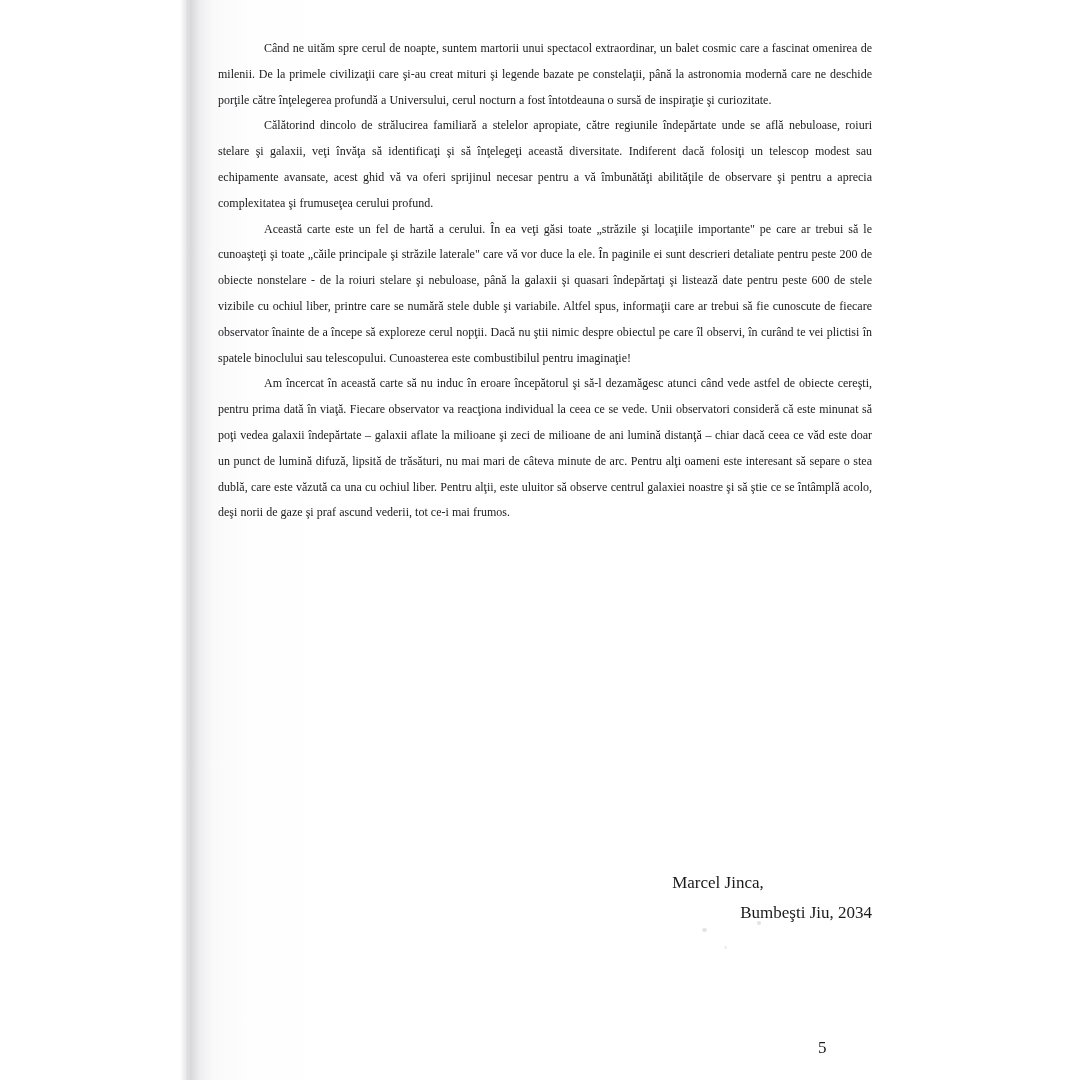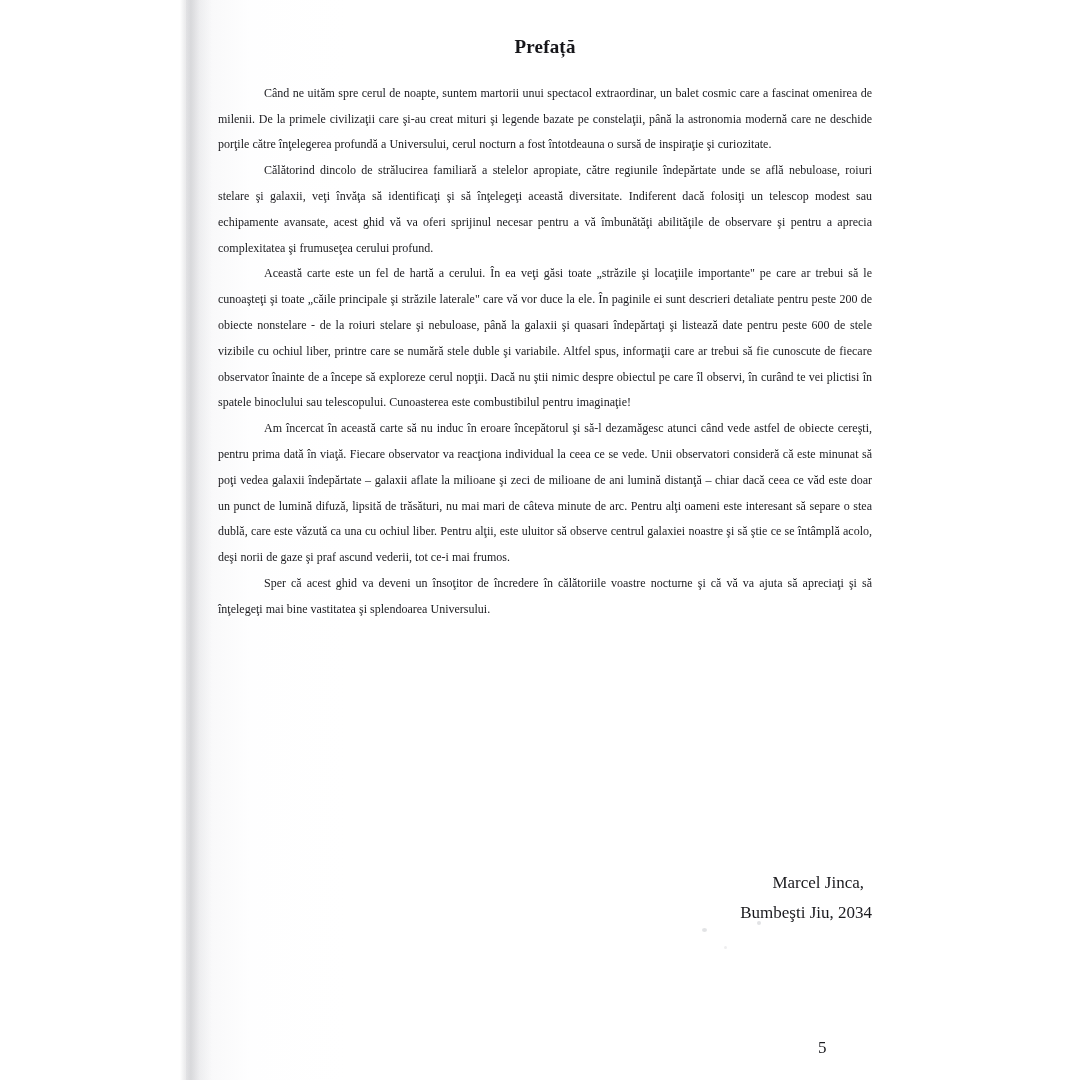--- a/index.html
+++ b/index.html
@@ -99,21 +99,21 @@
     width: 300px;
     text-align: right;
     line-height: 30px;
   }
   .sig-line {
     font-size: 17px;
     color: #1a1a1e;
     display: block;
     white-space: nowrap;
   }
-  #sig-author { padding-right: 8px; }
+  #sig-author { padding-right: 8px; text-align: center; }
 
   
   #page-number {
     position: absolute;
     left: 818px;
     top: 1038px;
     font-size: 17px;
     color: #1c1c20;
   }
 
@@ -133,27 +133,25 @@
   <div id="page-gutter"></div>
   <div id="paper-tint"></div>
   <div id="binding-shadow"></div>
 
   <div class="speck" style="left:702px;top:928px;width:5px;height:4px;"></div>
   <div class="speck" style="left:757px;top:921px;width:4px;height:4px;"></div>
   <div class="speck" style="left:724px;top:946px;width:3px;height:3px;opacity:0.6;"></div>
 
   <div id="text-column">
 
-    <h1 id="page-heading">Prefață</h1>
 
     <p class="para">Când ne uităm spre cerul de noapte, suntem martorii unui spectacol extraordinar, un balet cosmic care a fascinat omenirea de milenii. De la primele civilizaţii care şi-au creat mituri şi legende bazate pe constelaţii, până la astronomia modernă care ne deschide porţile către înţelegerea profundă a Universului, cerul nocturn a fost întotdeauna o sursă de inspiraţie şi curiozitate.</p>
     <p class="para">Călătorind dincolo de strălucirea familiară a stelelor apropiate, către regiunile îndepărtate unde se află nebuloase, roiuri stelare şi galaxii, veţi învăţa să identificaţi şi să înţelegeţi această diversitate. Indiferent dacă folosiţi un telescop modest sau echipamente avansate, acest ghid vă va oferi sprijinul necesar pentru a vă îmbunătăţi abilităţile de observare şi pentru a aprecia complexitatea şi frumuseţea cerului profund.</p>
     <p class="para">Această carte este un fel de hartă a cerului. În ea veţi găsi toate „străzile şi locaţiile importante" pe care ar trebui să le cunoaşteţi şi toate „căile principale şi străzile laterale" care vă vor duce la ele. În paginile ei sunt descrieri detaliate pentru peste 200 de obiecte nonstelare - de la roiuri stelare şi nebuloase, până la galaxii şi quasari îndepărtaţi şi listează date pentru peste 600 de stele vizibile cu ochiul liber, printre care se numără stele duble şi variabile. Altfel spus, informaţii care ar trebui să fie cunoscute de fiecare observator înainte de a începe să exploreze cerul nopţii. Dacă nu ştii nimic despre obiectul pe care îl observi, în curând te vei plictisi în spatele binoclului sau telescopului. Cunoasterea este combustibilul pentru imaginaţie!</p>
     <p class="para">Am încercat în această carte să nu induc în eroare începătorul şi să-l dezamăgesc atunci când vede astfel de obiecte cereşti, pentru prima dată în viaţă. Fiecare observator va reacţiona individual la ceea ce se vede. Unii observatori consideră că este minunat să poţi vedea galaxii îndepărtate – galaxii aflate la milioane şi zeci de milioane de ani lumină distanţă – chiar dacă ceea ce văd este doar un punct de lumină difuză, lipsită de trăsături, nu mai mari de câteva minute de arc. Pentru alţi oameni este interesant să separe o stea dublă, care este văzută ca una cu ochiul liber. Pentru alţii, este uluitor să observe centrul galaxiei noastre şi să ştie ce se întâmplă acolo, deşi norii de gaze şi praf ascund vederii, tot ce-i mai frumos.</p>
-    <p class="para">Sper că acest ghid va deveni un însoţitor de încredere în călătoriile voastre nocturne şi că vă va ajuta să apreciaţi şi să înţelegeţi mai bine vastitatea şi splendoarea Universului.</p>
 
   </div>
 
   <div id="signature-block">
     <span class="sig-line" id="sig-author">Marcel Jinca,</span>
     <span class="sig-line">Bumbeşti Jiu, 2034</span>
   </div>
 
   <div id="page-number">5</div>
 

